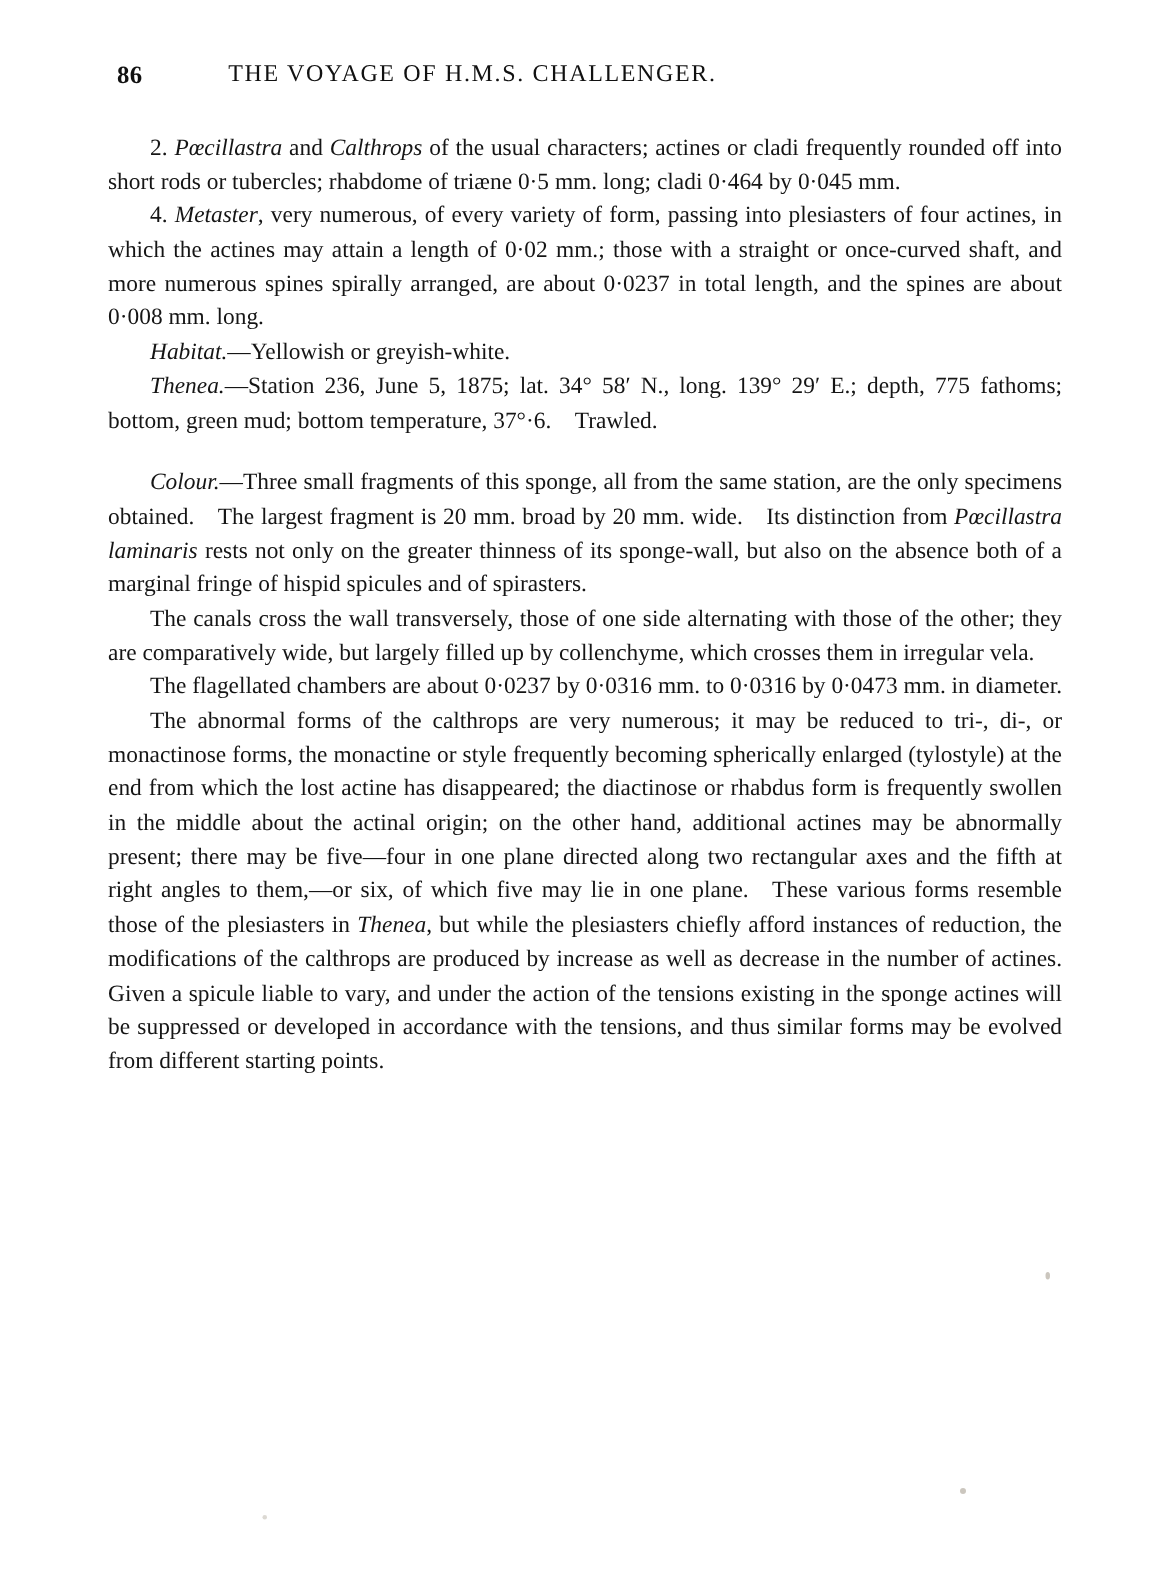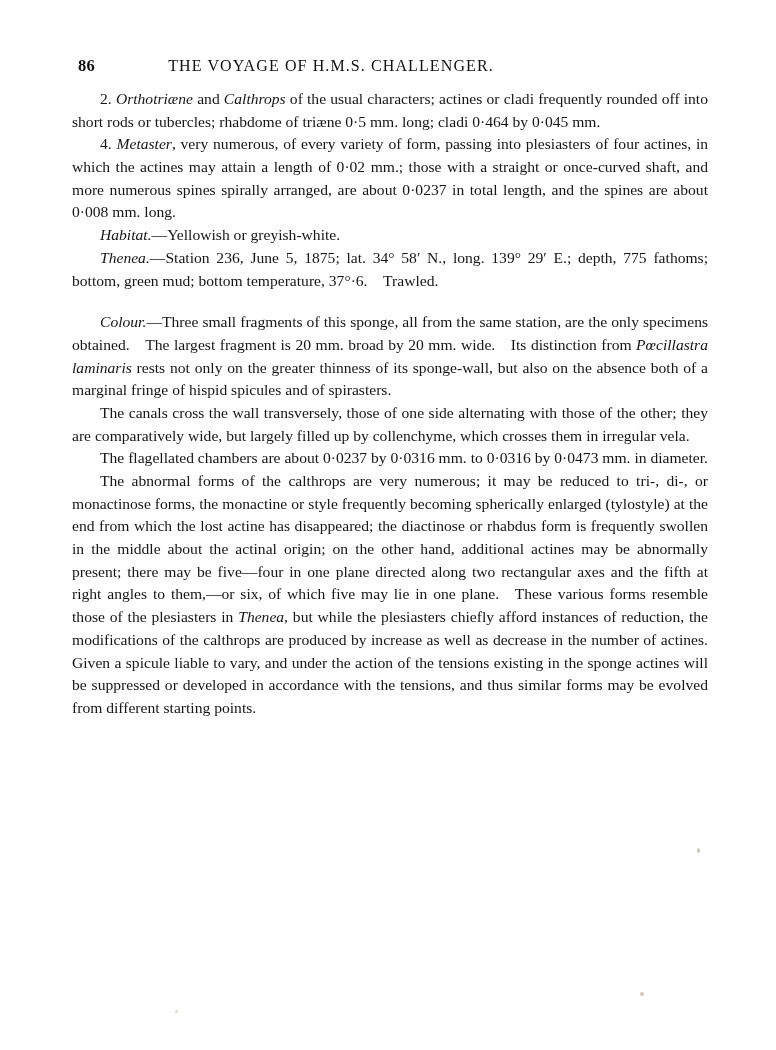--- a/index.html
+++ b/index.html
@@ -25,36 +25,35 @@
   .header {
     position: absolute;
     top: 40px;
     left: 0;
     width: 776px;
     height: 24px;
   }
   .folio {
     position: absolute;
     left: 78px;
-    top: 16px;
+    top: 0;
     font-size: 16.5px;
     font-weight: bold;
     letter-spacing: 0.2px;
     color: #111;
   }
   .running-title {
     position: absolute;
     left: 0;
-    top: 17px;
+    top: 1px;
     width: 630px;
     text-align: center;
     font-size: 16px;
     letter-spacing: 1.1px;
     color: #111;
-    margin-left: 16px;
   }
   .body-col {
     position: absolute;
     top: 88px;
     left: 72px;
     width: 636px;
     font-size: 15.6px;
     line-height: 1.455;
     text-align: justify;
     text-justify: inter-word;
@@ -81,21 +80,21 @@
 <body>
 
 <div class="page">
 
   <div class="header">
     <div class="folio">86</div>
     <div class="running-title">THE VOYAGE OF H.M.S. CHALLENGER.</div>
   </div>
 
   <div class="body-col">
-    <p>2. <i>Orthotriæne</i> and <i>Calthrops</i> of the usual characters; actines or cladi frequently rounded off into short rods or tubercles; rhabdome of triæne 0·5 mm. long; cladi 0·464 by 0·045 mm.</p>
+    <p>2. <i>Pœcillastra</i> and <i>Calthrops</i> of the usual characters; actines or cladi frequently rounded off into short rods or tubercles; rhabdome of triæne 0·5 mm. long; cladi 0·464 by 0·045 mm.</p>
     <p>4. <i>Metaster</i>, very numerous, of every variety of form, passing into plesiasters of four actines, in which the actines may attain a length of 0·02 mm.; those with a straight or once-curved shaft, and more numerous spines spirally arranged, are about 0·0237 in total length, and the spines are about 0·008 mm. long.</p>
     <p><i>Habitat.</i>—Yellowish or greyish-white.</p>
     <p><i>Thenea.</i>—Station 236, June 5, 1875; lat. 34° 58′ N., long. 139° 29′ E.; depth, 775 fathoms; bottom, green mud; bottom temperature, 37°·6. Trawled.</p>
     <div class="gap-para"></div>
     <p><i>Colour.</i>—Three small fragments of this sponge, all from the same station, are the only specimens obtained. The largest fragment is 20 mm. broad by 20 mm. wide. Its distinction from <i>Pœcillastra laminaris</i> rests not only on the greater thinness of its sponge-wall, but also on the absence both of a marginal fringe of hispid spicules and of spirasters.</p>
     <p>The canals cross the wall transversely, those of one side alternating with those of the other; they are comparatively wide, but largely filled up by collenchyme, which crosses them in irregular vela.</p>
     <p>The flagellated chambers are about 0·0237 by 0·0316 mm. to 0·0316 by 0·0473 mm. in diameter.</p>
     <p>The abnormal forms of the calthrops are very numerous; it may be reduced to tri-, di-, or monactinose forms, the monactine or style frequently becoming spherically enlarged (tylostyle) at the end from which the lost actine has disappeared; the diactinose or rhabdus form is frequently swollen in the middle about the actinal origin; on the other hand, additional actines may be abnormally present; there may be five—four in one plane directed along two rectangular axes and the fifth at right angles to them,—or six, of which five may lie in one plane. These various forms resemble those of the plesiasters in <i>Thenea</i>, but while the plesiasters chiefly afford instances of reduction, the modifications of the calthrops are produced by increase as well as decrease in the number of actines. Given a spicule liable to vary, and under the action of the tensions existing in the sponge actines will be suppressed or developed in accordance with the tensions, and thus similar forms may be evolved from different starting points.</p>
   </div>
 

